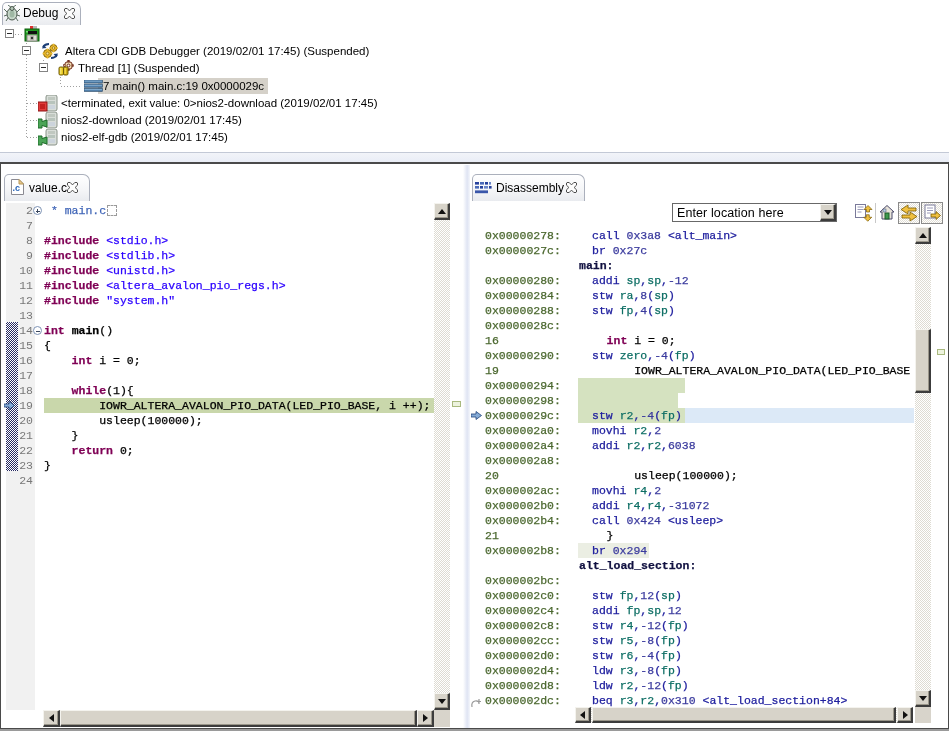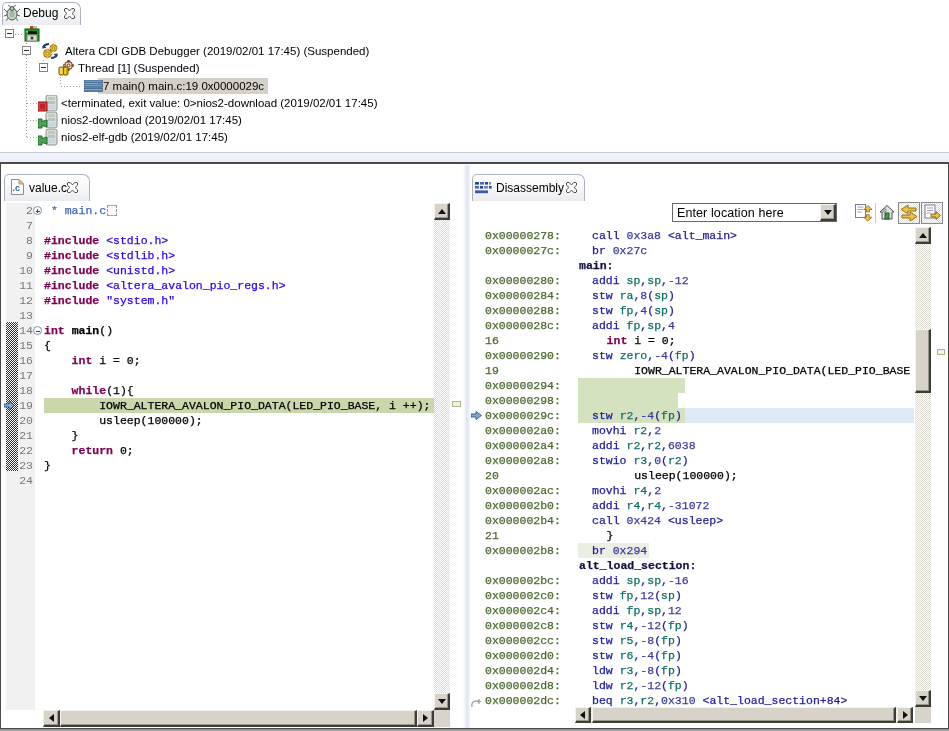--- a/index.html
+++ b/index.html
@@ -287,57 +287,54 @@
 <div class="mono abs ad" style="left:15px;top:78px">0x0000027c:</div>
 <div class="mono abs" style="left:122px;top:78px;width:322px;overflow:hidden"><span class="mn">br</span> <span class="nm">0x27c</span></div>
 <div class="mono abs lb" style="left:109px;top:93px">main:</div>
 <div class="mono abs ad" style="left:15px;top:108px">0x00000280:</div>
 <div class="mono abs" style="left:122px;top:108px;width:322px;overflow:hidden"><span class="mn">addi</span> <span class="rg">sp</span><span class="mn">,</span><span class="rg">sp</span><span class="mn">,</span><span class="nm">-12</span></div>
 <div class="mono abs ad" style="left:15px;top:123px">0x00000284:</div>
 <div class="mono abs" style="left:122px;top:123px;width:322px;overflow:hidden"><span class="mn">stw</span> <span class="rg">ra</span><span class="mn">,</span><span class="nm">8</span><span class="mn">(</span><span class="rg">sp</span><span class="mn">)</span></div>
 <div class="mono abs ad" style="left:15px;top:138px">0x00000288:</div>
 <div class="mono abs" style="left:122px;top:138px;width:322px;overflow:hidden"><span class="mn">stw</span> <span class="rg">fp</span><span class="mn">,</span><span class="nm">4</span><span class="mn">(</span><span class="rg">sp</span><span class="mn">)</span></div>
 <div class="mono abs ad" style="left:15px;top:153px">0x0000028c:</div>
-<div class="mono abs" style="left:122px;top:153px;width:322px;overflow:hidden"><span class="mn">addi</span> <span class="rg">fp</span><span class="mn">,</span><span class="rg">sp</span><span class="mn">,</span><span class="nm">4</span></div>
 <div class="mono abs ad" style="left:15px;top:168px">16</div>
 <div class="mono abs" style="left:109px;top:168px">    <span class="kw">int</span> i = 0;</div>
 <div class="mono abs ad" style="left:15px;top:183px">0x00000290:</div>
 <div class="mono abs" style="left:122px;top:183px;width:322px;overflow:hidden"><span class="mn">stw</span> <span class="rg">zero</span><span class="mn">,</span><span class="nm">-4</span><span class="mn">(</span><span class="rg">fp</span><span class="mn">)</span></div>
 <div class="mono abs ad" style="left:15px;top:198px">19</div>
 <div class="mono abs" style="left:109px;top:198px">        IOWR_ALTERA_AVALON_PIO_DATA(LED_PIO_BASE</div>
 <div class="abs" style="left:108px;top:213px;width:107px;height:15px;background:#d5e2c0"></div>
 <div class="mono abs ad" style="left:15px;top:213px">0x00000294:</div>
 <div class="abs" style="left:108px;top:228px;width:100px;height:15px;background:#d5e2c0"></div>
 <div class="mono abs ad" style="left:15px;top:228px">0x00000298:</div>
 <div class="abs" style="left:108px;top:243px;width:336px;height:15px;background:#dce9f7"></div>
 <div class="abs" style="left:108px;top:243px;width:107px;height:15px;background:#d5e2c0"></div>
 <div class="mono abs ad" style="left:15px;top:243px">0x0000029c:</div>
 <div class="mono abs" style="left:122px;top:243px;width:322px;overflow:hidden"><span class="mn">stw</span> <span class="rg">r2</span><span class="mn">,</span><span class="nm">-4</span><span class="mn">(</span><span class="rg">fp</span><span class="mn">)</span></div>
 <div class="mono abs ad" style="left:15px;top:258px">0x000002a0:</div>
 <div class="mono abs" style="left:122px;top:258px;width:322px;overflow:hidden"><span class="mn">movhi</span> <span class="rg">r2</span><span class="mn">,</span><span class="nm">2</span></div>
 <div class="mono abs ad" style="left:15px;top:273px">0x000002a4:</div>
 <div class="mono abs" style="left:122px;top:273px;width:322px;overflow:hidden"><span class="mn">addi</span> <span class="rg">r2</span><span class="mn">,</span><span class="rg">r2</span><span class="mn">,</span><span class="nm">6038</span></div>
 <div class="mono abs ad" style="left:15px;top:288px">0x000002a8:</div>
-<div class="mono abs" style="left:122px;top:288px;width:322px;overflow:hidden"><span class="mn">stwio</span> <span class="rg">r3</span><span class="mn">,</span><span class="nm">0</span><span class="mn">(</span><span class="rg">r2</span><span class="mn">)</span></div>
 <div class="mono abs ad" style="left:15px;top:303px">20</div>
 <div class="mono abs" style="left:109px;top:303px">        usleep(100000);</div>
 <div class="mono abs ad" style="left:15px;top:318px">0x000002ac:</div>
 <div class="mono abs" style="left:122px;top:318px;width:322px;overflow:hidden"><span class="mn">movhi</span> <span class="rg">r4</span><span class="mn">,</span><span class="nm">2</span></div>
 <div class="mono abs ad" style="left:15px;top:333px">0x000002b0:</div>
 <div class="mono abs" style="left:122px;top:333px;width:322px;overflow:hidden"><span class="mn">addi</span> <span class="rg">r4</span><span class="mn">,</span><span class="rg">r4</span><span class="mn">,</span><span class="nm">-31072</span></div>
 <div class="mono abs ad" style="left:15px;top:348px">0x000002b4:</div>
 <div class="mono abs" style="left:122px;top:348px;width:322px;overflow:hidden"><span class="mn">call</span> <span class="nm">0x424</span> <span class="mn">&lt;usleep&gt;</span></div>
 <div class="mono abs ad" style="left:15px;top:363px">21</div>
 <div class="mono abs" style="left:109px;top:363px">    }</div>
 <div class="abs" style="left:108px;top:378px;width:71px;height:15px;background:#ebeee3"></div>
 <div class="mono abs ad" style="left:15px;top:378px">0x000002b8:</div>
 <div class="mono abs" style="left:122px;top:378px;width:322px;overflow:hidden"><span class="mn">br</span> <span class="nm">0x294</span></div>
 <div class="mono abs lb" style="left:109px;top:393px">alt_load_section:</div>
 <div class="mono abs ad" style="left:15px;top:408px">0x000002bc:</div>
-<div class="mono abs" style="left:122px;top:408px;width:322px;overflow:hidden"><span class="mn">addi</span> <span class="rg">sp</span><span class="mn">,</span><span class="rg">sp</span><span class="mn">,</span><span class="nm">-16</span></div>
 <div class="mono abs ad" style="left:15px;top:423px">0x000002c0:</div>
 <div class="mono abs" style="left:122px;top:423px;width:322px;overflow:hidden"><span class="mn">stw</span> <span class="rg">fp</span><span class="mn">,</span><span class="nm">12</span><span class="mn">(</span><span class="rg">sp</span><span class="mn">)</span></div>
 <div class="mono abs ad" style="left:15px;top:438px">0x000002c4:</div>
 <div class="mono abs" style="left:122px;top:438px;width:322px;overflow:hidden"><span class="mn">addi</span> <span class="rg">fp</span><span class="mn">,</span><span class="rg">sp</span><span class="mn">,</span><span class="nm">12</span></div>
 <div class="mono abs ad" style="left:15px;top:453px">0x000002c8:</div>
 <div class="mono abs" style="left:122px;top:453px;width:322px;overflow:hidden"><span class="mn">stw</span> <span class="rg">r4</span><span class="mn">,</span><span class="nm">-12</span><span class="mn">(</span><span class="rg">fp</span><span class="mn">)</span></div>
 <div class="mono abs ad" style="left:15px;top:468px">0x000002cc:</div>
 <div class="mono abs" style="left:122px;top:468px;width:322px;overflow:hidden"><span class="mn">stw</span> <span class="rg">r5</span><span class="mn">,</span><span class="nm">-8</span><span class="mn">(</span><span class="rg">fp</span><span class="mn">)</span></div>
 <div class="mono abs ad" style="left:15px;top:483px">0x000002d0:</div>
 <div class="mono abs" style="left:122px;top:483px;width:322px;overflow:hidden"><span class="mn">stw</span> <span class="rg">r6</span><span class="mn">,</span><span class="nm">-4</span><span class="mn">(</span><span class="rg">fp</span><span class="mn">)</span></div>

